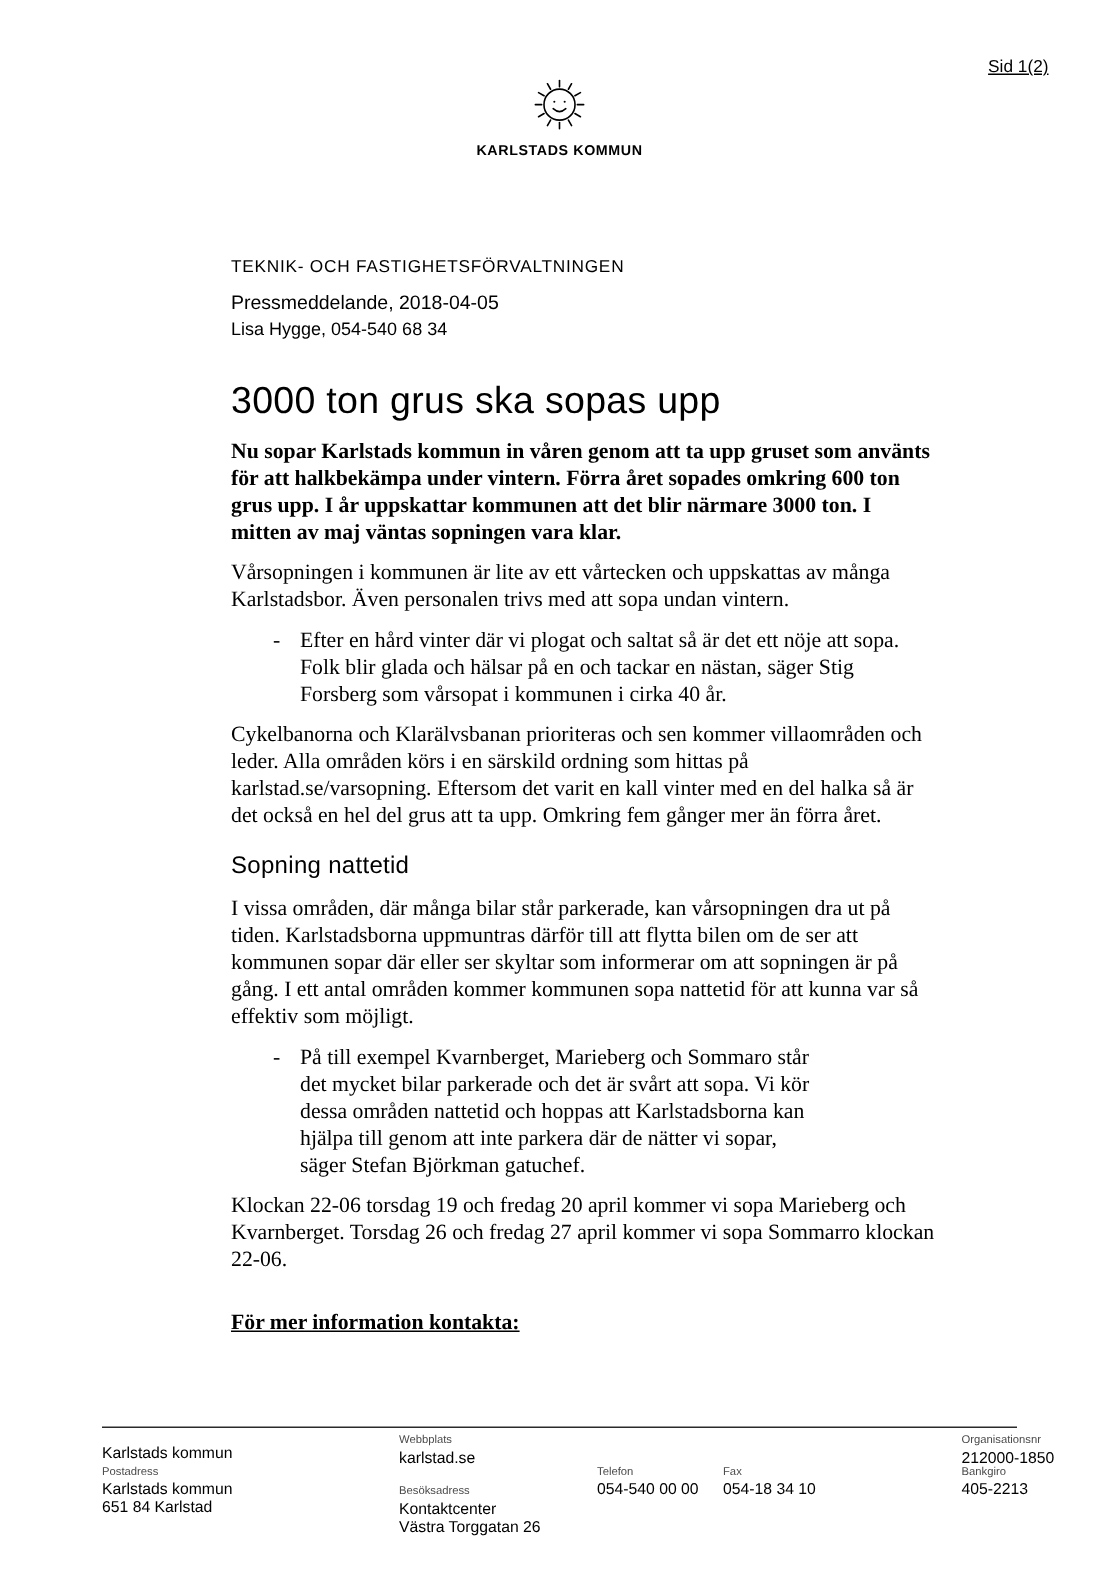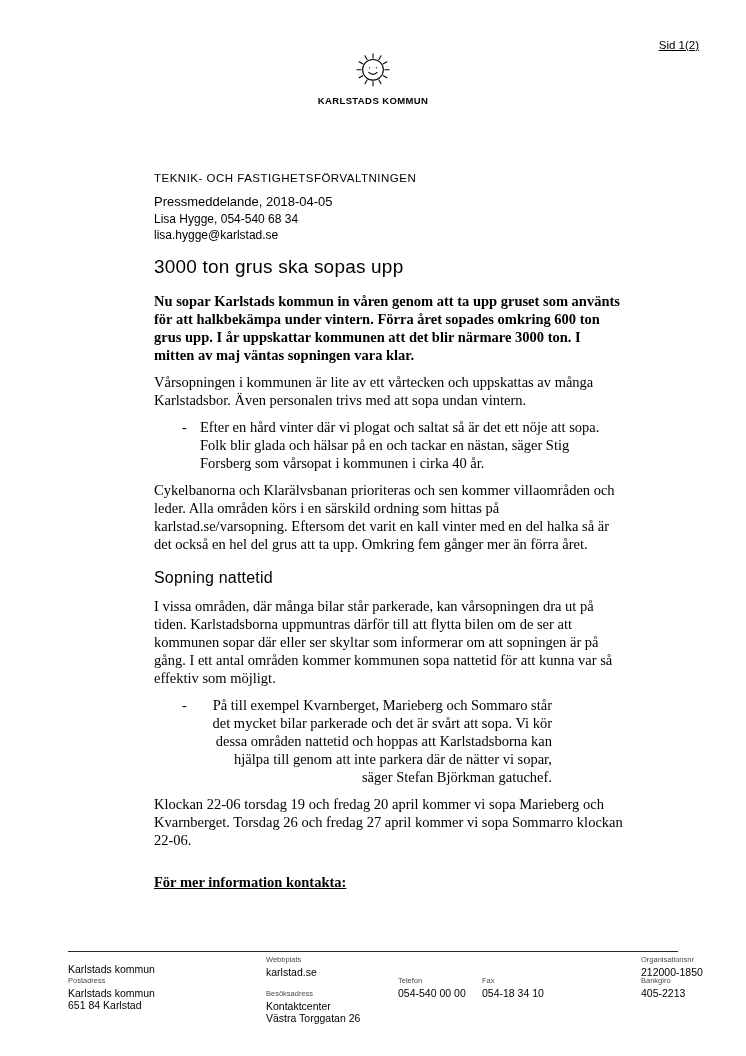--- a/index.html
+++ b/index.html
@@ -39,29 +39,29 @@
   .dept { font-size: 11.5px; letter-spacing: 0.5px; margin-bottom: 10px; }
   .doc-type { font-size: 13px; margin-bottom: 3px; }
   .contact-line { font-size: 12px; margin-bottom: 2px; }
 
   .content {
     position: absolute; top: 258px; left: 154px; width: 470px;
     font-size: 14.5px; line-height: 18px;
   }
   .title {
     font-family: "Liberation Sans", sans-serif;
-    font-size: 19px; font-weight: 400; letter-spacing: 0.2px;
+    font-size: 25px; font-weight: 400; letter-spacing: 0.2px;
     margin: 0 0 16px 0;
   }
   .lead { font-weight: bold; margin: 0 0 9px 0; }
   p.para { margin: 0 0 9px 0; }
   .quote { display: flex; margin: 0 0 9px 0; padding-left: 28px; }
   .quote .dash { flex: none; width: 18px; }
   .quote-text.q1 { max-width: 404px; }
-  .quote-text.q2 { max-width: 352px; text-align: right; }
+  .quote-text.q2 { max-width: 352px; }
   .subheading {
     font-family: "Liberation Sans", sans-serif;
     font-size: 16px; font-weight: 400; letter-spacing: 0.2px;
     margin: 16px 0 10px 0;
   }
   .contact-heading { font-weight: bold; margin: 24px 0 0 0; text-decoration: underline; }
   .contact-info { margin: 0; }
 
   .footer-line {
     position: absolute; top: 951px; left: 68px; width: 610px;
@@ -112,21 +112,20 @@
         <path d="M24.5 34.5 Q30 39.5 35.5 34.5"></path>
       </g>
     </svg>
     <div class="org-name">KARLSTADS KOMMUN</div>
   </div>
 
   <div class="header-block">
     <div class="dept">TEKNIK- OCH FASTIGHETSFÖRVALTNINGEN</div>
     <div class="doc-type">Pressmeddelande, 2018-04-05</div>
     <div class="contact-line">Lisa Hygge, 054-540 68 34</div>
-    <div class="contact-line">lisa.hygge@karlstad.se</div>
   </div>
 
   <div class="content">
     <h1 class="title">3000 ton grus ska sopas upp</h1>
 
     <p class="lead">Nu sopar Karlstads kommun in våren genom att ta upp gruset som använts för att halkbekämpa under vintern. Förra året sopades omkring 600 ton grus upp. I år uppskattar kommunen att det blir närmare 3000 ton. I mitten av maj väntas sopningen vara klar.</p>
 
     <p class="para">Vårsopningen i kommunen är lite av ett vårtecken och uppskattas av många Karlstadsbor. Även personalen trivs med att sopa undan vintern.</p>
 
     <div class="quote">

